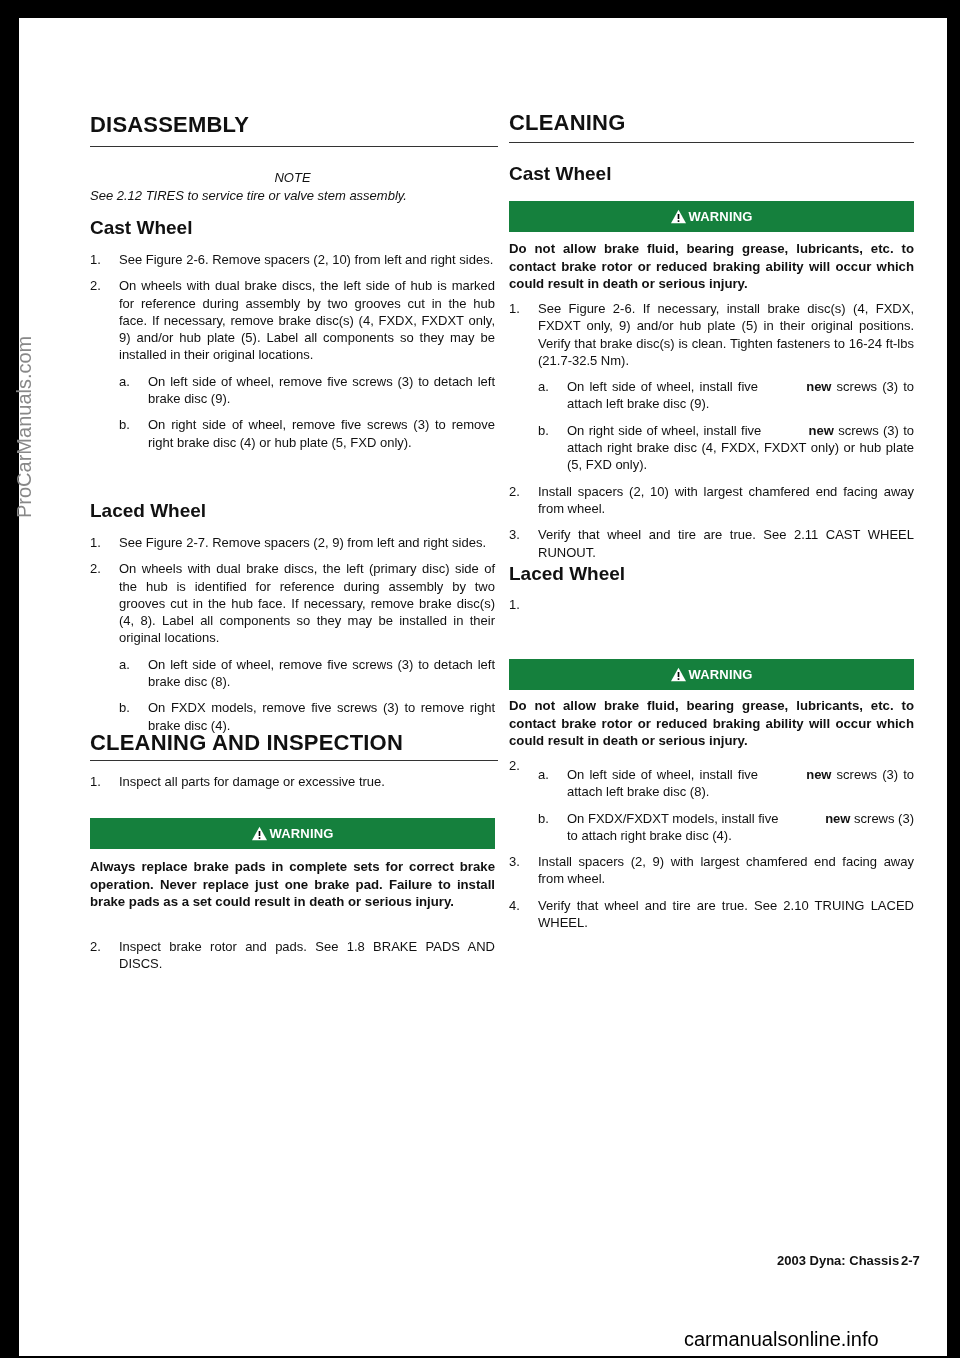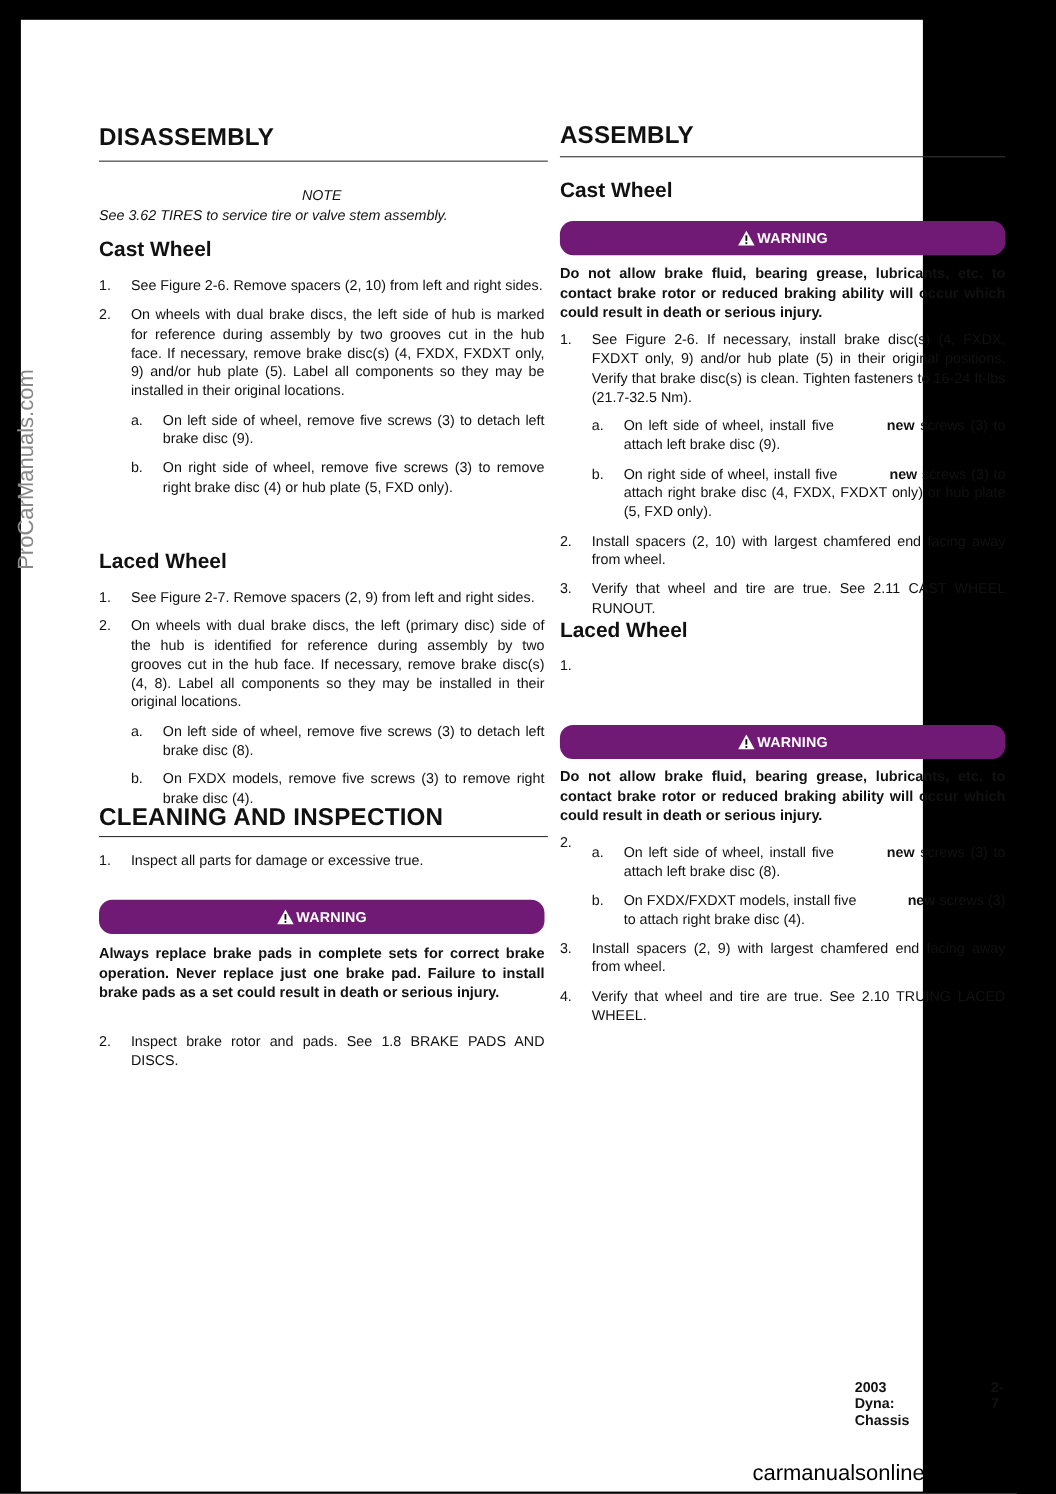--- a/index.html
+++ b/index.html
@@ -3,21 +3,21 @@
 <meta charset="utf-8">
 <style>
   html, body { margin: 0; padding: 0; }
   body {
     width: 960px; height: 1358px; position: relative; overflow: hidden;
     background: #000;
     font-family: "Liberation Sans", sans-serif;
     color: #111;
   }
   .page {
-    position: absolute; left: 19px; top: 18px; width: 820px; height: 1338px;
+    position: absolute; left: 19px; top: 18px; width: 928px; height: 1338px;
     background: #fff;
   }
   .col { position: absolute; top: 0; }
   .col-left { left: 71px; width: 405px; }
   .col-right { left: 490px; width: 405px; }
 
   .h1 {
     position: absolute; left: 0; font-weight: bold; font-size: 22px; letter-spacing: 0.2px;
   }
   .rule { position: absolute; left: 0; height: 0; border-top: 1.5px solid #333; }
@@ -28,23 +28,23 @@
   .h2 { position: absolute; left: 0; font-weight: bold; font-size: 19px; }
 
   .list { position: absolute; left: 0; width: 100%; font-size: 13px; line-height: 17.3px; }
   .item { position: relative; padding-left: 29px; margin-bottom: 9px; text-align: justify; }
   .item .num { position: absolute; left: 0; top: 0; }
   .sub { position: relative; padding-left: 58px; margin-bottom: 9px; text-align: justify; }
   .sub .num { position: absolute; left: 29px; top: 0; }
   .b { font-weight: bold; margin-left: 43px; }
 
   .warn-bar {
-    position: absolute; left: 0; width: 100%; height: 31px; background: #701a75; color: #fff;
+    position: absolute; left: 0; width: 100%; height: 31px; background: #15803d; color: #fff;
     display: flex; align-items: center; justify-content: center;
-    font-weight: bold; font-size: 13px; letter-spacing: 0.2px; border-radius: 12px;
+    font-weight: bold; font-size: 13px; letter-spacing: 0.2px;
   }
   .warn-bar svg { width: 17px; height: 15px; margin-right: 1px; }
   .warn-text { position: absolute; left: 0; width: 100%; font-weight: bold; font-size: 13.2px; line-height: 17.5px; text-align: justify; }
 
   .footer { position: absolute; top: 1235px; font-weight: bold; font-size: 13px; }
   .footer-title { left: 758px; }
   .footer-page { left: 882px; }
 
   .side-wm {
     position: absolute; left: -6px; top: 500px;
@@ -56,21 +56,21 @@
 </head>
 <body>
 
 <div class="page">
 
   <div class="col col-left">
     <div class="h1" style="top:94px;">DISASSEMBLY</div>
     <div class="rule" style="top:128px; width:408px;"></div>
 
     <div class="note-title" style="top:152px;">NOTE</div>
-    <div class="note-body" style="top:170px;">See 3.62 TIRES to service tire or valve stem assembly.</div>
+    <div class="note-body" style="top:170px;">See 2.12 TIRES to service tire or valve stem assembly.</div>
 
     <div class="h2" style="top:199px;">Cast Wheel</div>
 
     <div class="list" style="top:233px;">
       <div class="item">
         <span class="num">1.</span>
         <span>See Figure 2-6. Remove spacers (2, 10) from left and right sides.</span>
       </div>
       <div class="item">
         <span class="num">2.</span>
@@ -129,21 +129,21 @@
 
     <div class="list" style="top:920px;">
       <div class="item">
         <span class="num">2.</span>
         <span>Inspect brake rotor and pads. See 1.8 BRAKE PADS AND DISCS.</span>
       </div>
     </div>
   </div>
 
   <div class="col col-right">
-    <div class="h1" style="top:92px;">ASSEMBLY</div>
+    <div class="h1" style="top:92px;">CLEANING</div>
     <div class="rule" style="top:124px; width:405px;"></div>
 
     <div class="h2" style="top:145px;">Cast Wheel</div>
 
     <div class="warn-bar" style="top:183px;">
       <svg viewBox="0 0 20 18">
         <polygon points="10,1 19,17 1,17" fill="#fff"></polygon>
         <rect x="9" y="6" width="2" height="6" fill="#000"></rect>
         <rect x="9" y="13.5" width="2" height="2" fill="#000"></rect>
       </svg>

